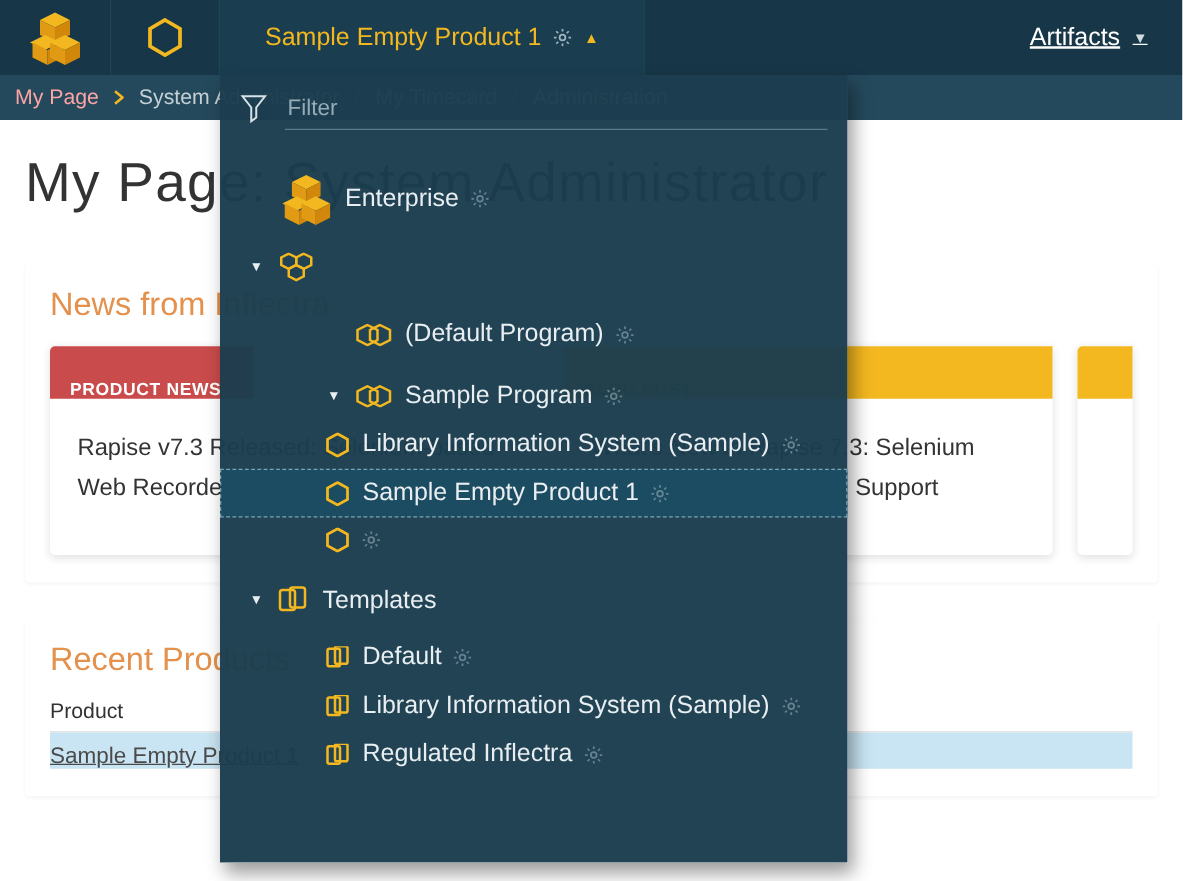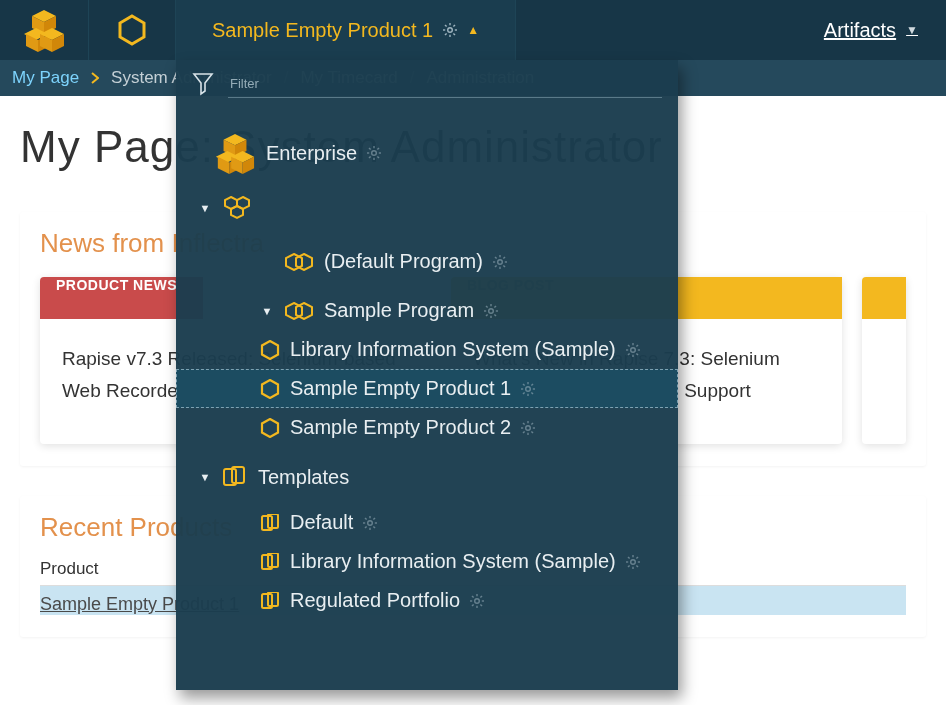--- a/index.html
+++ b/index.html
@@ -7,53 +7,53 @@
   
   .topbar { height: 60px; background: #173647; display: flex; align-items: stretch; }
   .topbar .logo-cell { width: 88px; display: flex; align-items: center; justify-content: center; }
   .topbar .hex-cell { width: 88px; display: flex; align-items: center; justify-content: center; border-left: 1px solid #1e4456; border-right: 1px solid #1e4456; }
   .topbar .product-cell { flex: 0 0 auto; padding: 0 36px; display: flex; align-items: center; gap: 10px; color: #f3b81f; font-size: 20px; background: #1a3d4f; border-right: 1px solid #1e4456; cursor: pointer; }
   .topbar .spacer { flex: 1; }
   .topbar .artifacts-cell { display: flex; align-items: center; color: #fff; font-size: 20px; gap: 10px; padding: 0 28px; cursor: pointer; text-decoration: underline; }
   
   .breadcrumb { height: 36px; background: #25495c; display: flex; align-items: center; padding: 0 12px; gap: 12px; font-size: 17px; color: #c4d0d6; }
   .breadcrumb .crumb { display: flex; align-items: center; gap: 12px; }
-  .breadcrumb .crumb.active { color: #7dd3fc; }
+  .breadcrumb .crumb.active { color: #fca5a5; }
   .breadcrumb .sep { color: #6b8492; }
   
   .main { padding: 26px 20px 0 20px; position: relative; }
   .page-title { font-size: 44px; font-weight: 300; color: #333; margin-bottom: 40px; letter-spacing: 1px; }
   .panel { background: #fff; border-radius: 3px; padding: 16px 20px 22px 20px; margin-bottom: 30px; box-shadow: 0 1px 3px rgba(0,0,0,0.05); }
   .panel-title { color: #e3914c; font-size: 26px; font-weight: 300; margin-bottom: 18px; }
   .cards { display: flex; gap: 20px; }
   .card { flex: 1; border-radius: 4px; box-shadow: 0 2px 8px rgba(0,0,0,0.12); padding: 18px 22px 36px 22px; position: relative; }
-  .card .tag { position: absolute; top: 0; left: 0; height: 42px; padding: 0 26px 0 16px; display: flex; align-items: flex-start; font-size: 14px; font-weight: 600; color: #fff; letter-spacing: 0.5px; }
+  .card .tag { position: absolute; top: 0; left: 0; height: 42px; padding: 0 26px 0 16px; display: flex; align-items: flex-end; font-size: 14px; font-weight: 600; color: #fff; letter-spacing: 0.5px; }
   .card.red .tag { background: #c94b4b; border-top-left-radius: 4px; }
   .card.yellow .tag { background: #f3b81f; color: #8c6b12; border-top-left-radius: 4px; width:100%; }
   .card.yellow .tag span { opacity: 0.9; }
   .card .card-body { margin-top: 48px; font-size: 19px; line-height: 1.7; color: #333; }
   .card.extra { width: 40px; flex: 0 0 40px; }
   .card.extra .tag { width:100%; }
   .recent-panel .panel-title { margin-bottom: 10px; }
   .recent-table-head { font-size: 17px; font-weight: 500; color: #333; padding: 6px 0; border-bottom: 1px solid #ddd; }
   .recent-row { background: #c9e4f2; padding: 8px 0 0 0; }
   .recent-row a { color: #4a4a4a; text-decoration: underline; font-size: 18px; }
   
   .dropdown { position: absolute; left: 176px; top: 60px; width: 502px; height: 630px; background: rgba(27,61,78,0.97); color: #e8eef1; font-size: 20px; z-index: 50; box-shadow: 4px 8px 14px rgba(0,0,0,0.4); padding-top: 4px; }
   .dd-filter-row { display: flex; align-items: center; gap: 14px; padding: 6px 16px 4px 16px; }
-  .dd-filter-input { flex: 1; background: transparent; border: none; border-bottom: 1px solid #5a7a89; color: #e8eef1; font-size: 13px; padding: 6px 2px; outline: none; }
+  .dd-filter-input { flex: 1; background: transparent; border: none; border-bottom: 1px solid #5a7a89; color: #e8eef1; font-size: 18px; padding: 6px 2px; outline: none; }
   .dd-filter-input::placeholder { color: #94acb7; }
   .dd-item { display: flex; align-items: center; gap: 10px; padding: 8px 14px 8px 0; cursor: pointer; position: relative; }
   .dd-item.l1 { padding-left: 22px; }
   .dd-item.l2 { padding-left: 84px; }
   .dd-item.l3 { padding-left: 84px; }
   .dd-item .caret { width: 14px; display: inline-flex; justify-content: center; color: #e8eef1; font-size: 12px; }
   .dd-item .lbl { flex: 0 0 auto; }
   .dd-item .gear { width: 14px; height: 14px; opacity: 0.55; }
-  .dd-item.enterprise { margin-top: 22px; margin-bottom: 6px; padding-left: 38px; }
+  .dd-item.enterprise { margin-top: 22px; margin-bottom: 6px; padding-left: 48px; }
   .dd-item.selected { background: #1c4c61; outline: 1px dashed #7fa2b2; outline-offset: -1px; }
   .dd-sep { height: 10px; }
   
   svg { display: block; }
   .gear-svg { fill: #9fb5c0; }
 </style>
 </head>
 <body>
 
 <svg width="0" height="0" style="position:absolute">
@@ -258,21 +258,20 @@
         </svg>
         <span class="lbl">Sample Empty Product 1</span>
         <svg width="14" height="14" viewBox="0 0 14 14" class="gear">
           <use href="#i-gear"></use>
         </svg>
       </div>
       <div class="dd-item l3">
         <svg width="20" height="20" viewBox="0 0 20 20">
           <use href="#i-hex-sm"></use>
         </svg>
-        <span class="lbl">Sample Empty Product 2</span>
         <svg width="14" height="14" viewBox="0 0 14 14" class="gear">
           <use href="#i-gear"></use>
         </svg>
       </div>
       <div class="dd-sep"></div>
       <div class="dd-item l1">
         <span class="caret" style="font-size: 11px;">▼</span>
         <svg width="26" height="24" viewBox="0 0 26 24">
           <use href="#i-templates"></use>
         </svg>
@@ -294,19 +293,19 @@
         </svg>
         <span class="lbl">Library Information System (Sample)</span>
         <svg width="14" height="14" viewBox="0 0 14 14" class="gear">
           <use href="#i-gear"></use>
         </svg>
       </div>
       <div class="dd-item l2">
         <svg width="20" height="18" viewBox="0 0 20 18">
           <use href="#i-template"></use>
         </svg>
-        <span class="lbl">Regulated Portfolio</span>
+        <span class="lbl">Regulated Inflectra</span>
         <svg width="14" height="14" viewBox="0 0 14 14" class="gear">
           <use href="#i-gear"></use>
         </svg>
       </div>
     </div>
 </div>
 
 </body></html>

